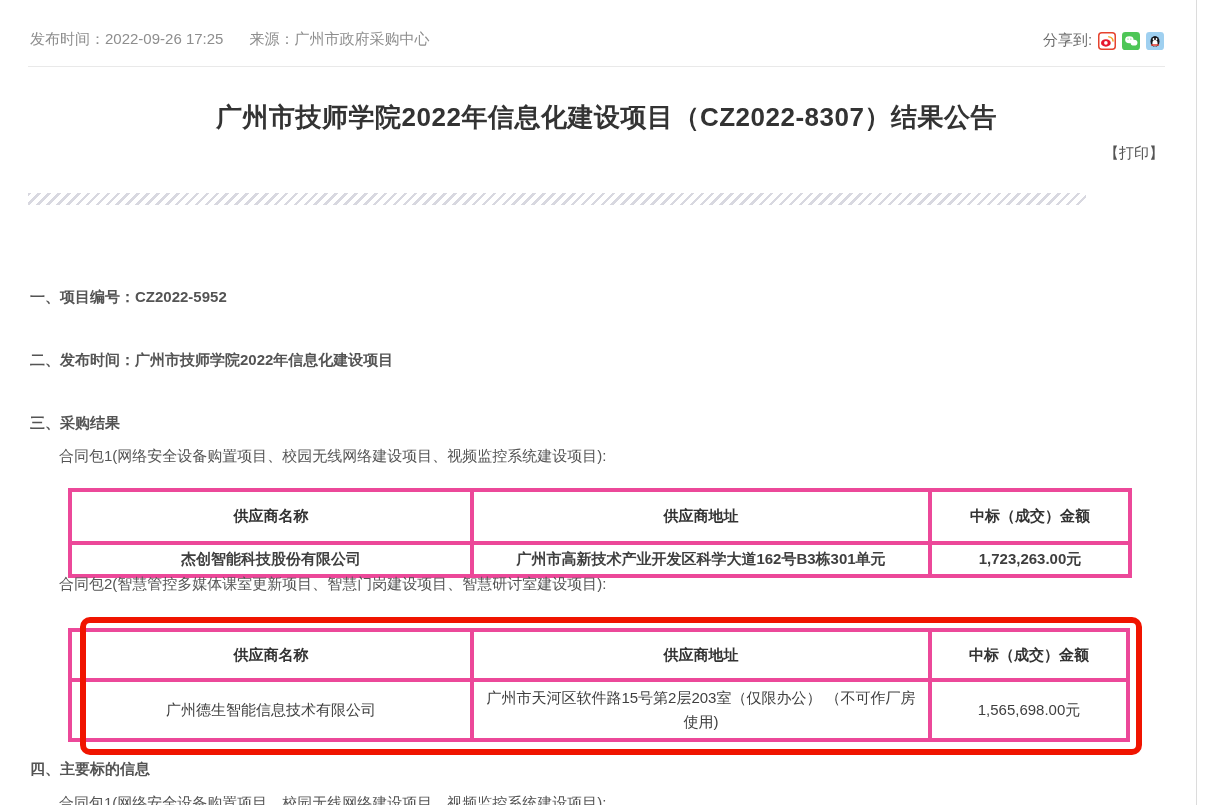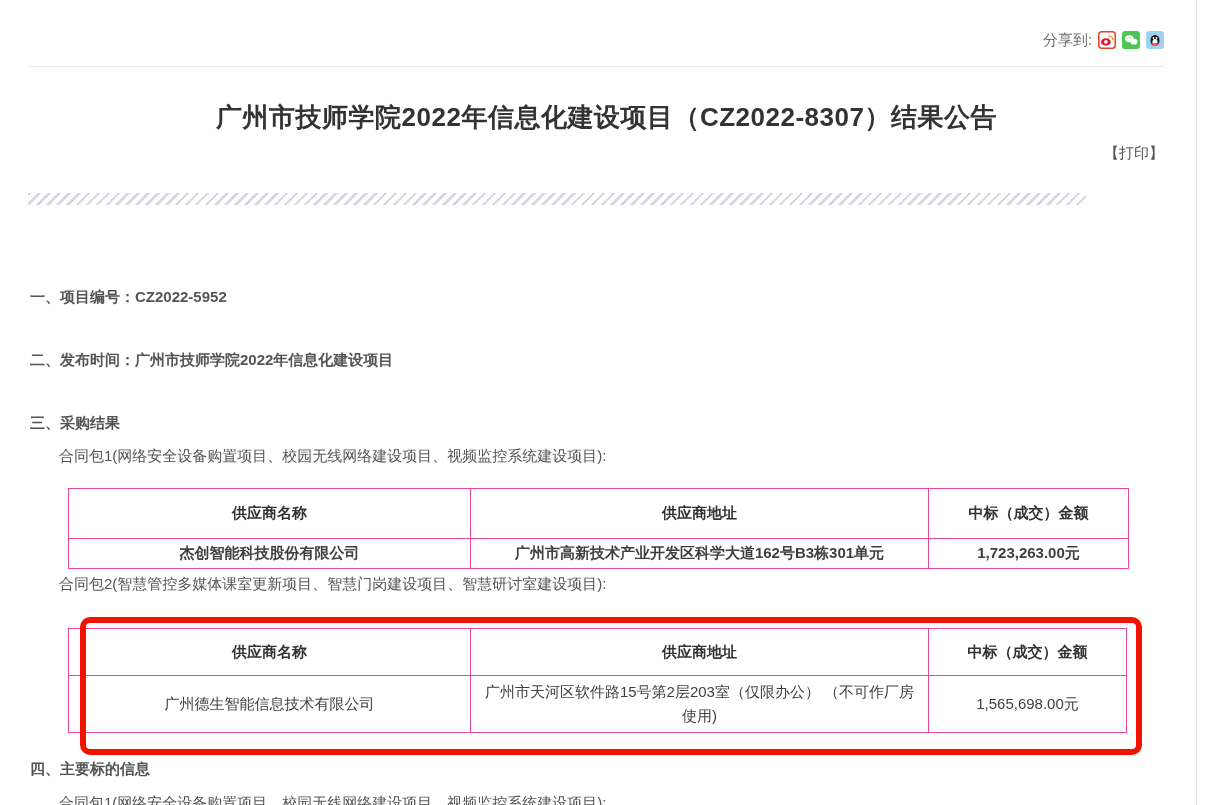--- a/index.html
+++ b/index.html
@@ -3,21 +3,21 @@
 <meta charset="utf-8">
 <style>
   html,body { margin:0; padding:0; background:#fff; }
   .page {
     position:relative; width:1218px; height:805px; background:#ffffff;
     overflow:hidden; font-family:"Liberation Sans", sans-serif;
   }
   
   .meta-bar { position:absolute; left:30px; top:30px; font-size:15px; color:#8e8e8e; white-space:nowrap; }
   .meta-bar .src-label { margin-left:26px; }
-  .share-bar { position:absolute; left:1043px; top:31px; display:flex; gap:6px; font-size:15px; color:#6d6d6d; }
+  .share-bar { position:absolute; left:1043px; top:31px; display:flex; align-items:center; gap:6px; font-size:15px; color:#6d6d6d; }
   .share-icon { width:18px; height:18px; display:inline-block; cursor:pointer; }
   .meta-divider { position:absolute; left:28px; top:66px; width:1137px; height:1px; background:#e9e9e9; }
 
   
   .title { position:absolute; left:0; top:92px; width:1197px; margin:8px; text-align:center;
            font-size:26px; font-weight:bold; color:#333; letter-spacing:0.5px; }
   .print-btn { position:absolute; left:1104px; top:144px; font-size:15px; color:#555; cursor:pointer; text-decoration:none; }
 
   
   .hatch { position:absolute; left:28px; top:193px; width:1058px; height:12px;
@@ -29,21 +29,21 @@
 
   
   .pkg { position:absolute; left:59px; font-size:15px; color:#545454; }
   .pkg-1 { top:447px; } .pkg-2 { top:575px; }
 
   
   table.result { position:absolute; left:68px; border-collapse:collapse; table-layout:fixed; background:#fff; }
   table.tbl1 { top:488px; width:1060px; }
   table.tbl2 { top:628px; width:1058px; }
   table.result th, table.result td {
-    border:1px solid #ec4899; font-size:15px; color:#3f3f3f; text-align:center;
+    border:4px solid #ec4899; font-size:15px; color:#3f3f3f; text-align:center;
     padding:0 8px; overflow:hidden;
   }
   table.result th { font-weight:bold; color:#333; }
   table.tbl1 th { height:49px; } table.tbl1 td { height:29px;font-weight:bold; }
   table.tbl2 th { height:46px; } table.tbl2 td { height:56px; line-height:24px; }
   td.money { text-align:right; padding-right:17px;margin-left:32px; }
 
   
   .red-box { position:absolute; left:80px; top:617px; width:1062px; height:138px;
              box-sizing:border-box; border:6px solid #f01400; border-radius:10px;
@@ -53,20 +53,23 @@
   .clip-line { position:absolute; left:59px; top:794px; font-size:15px; color:#545454; white-space:nowrap; }
 
   
   .page-edge { position:absolute; left:1196px; top:0; width:1px; height:805px; background:#dcdcdc; }
 </style>
 </head>
 <body>
 
 <div class="page">
 
+  <div class="meta-bar">
+    <span>发布时间：</span><span>2022-09-26 17:25</span><span class="src-label">来源：</span><span>广州市政府采购中心</span>
+  </div>
 
   <div class="share-bar">
     <span>分享到:</span>
     <span class="share-icon">
       <svg width="18" height="18" viewBox="0 0 24 24">
         <rect x="1" y="1" width="22" height="22" rx="4" fill="#ffffff" stroke="#e6432e" stroke-width="2"></rect>
         <ellipse cx="10.5" cy="14.5" rx="6.5" ry="5" fill="#e6162d"></ellipse>
         <circle cx="10.5" cy="14.5" r="2.4" fill="#ffffff"></circle>
         <path d="M14.5 6.5 a6 6 0 0 1 5.5 5.5" stroke="#f5a11c" fill="none" stroke-width="2" stroke-linecap="round"></path>
       </svg>

